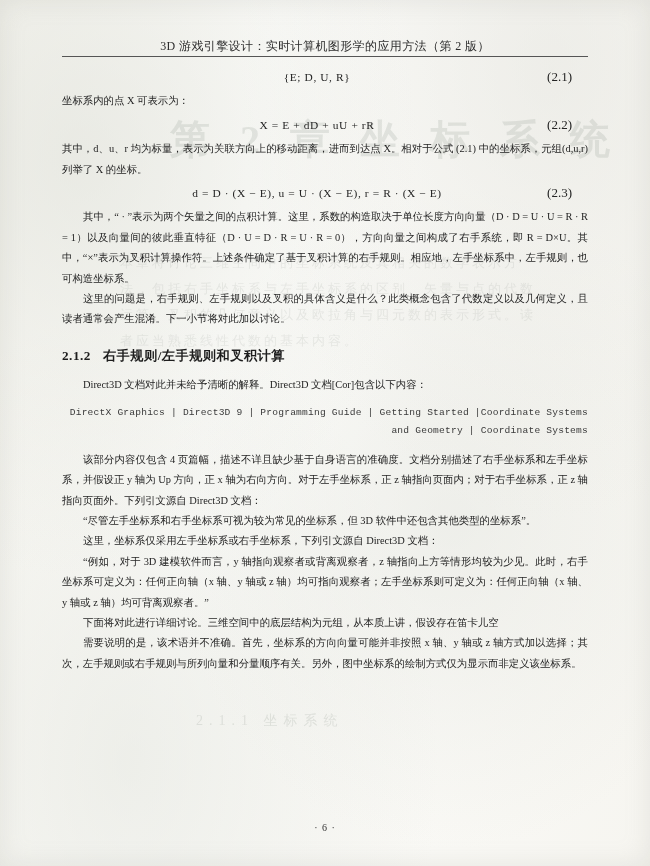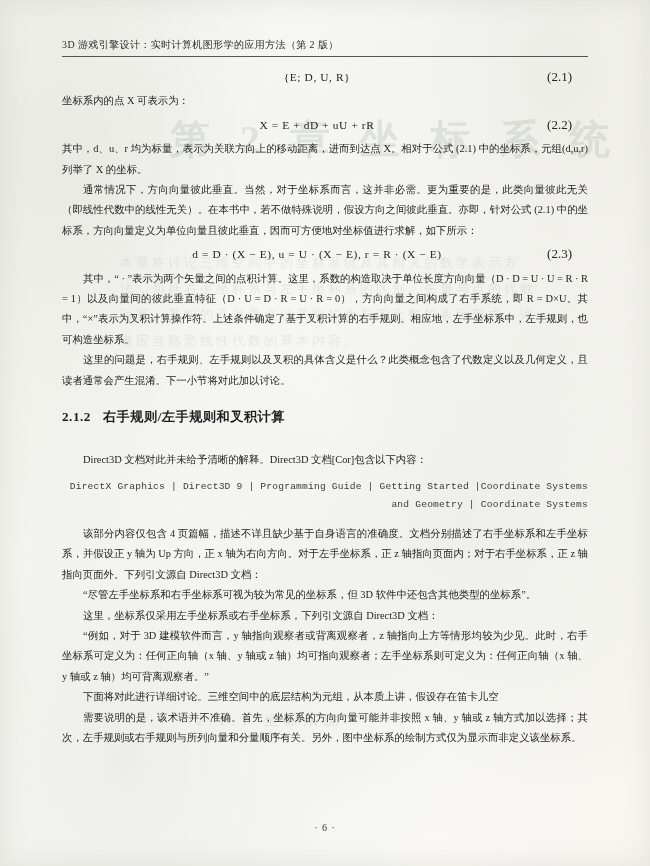--- a/index.html
+++ b/index.html
@@ -77,22 +77,22 @@
     left: 0;
     top: 0;
     width: 650px;
     height: 866px;
   }
   .runhead {
     position: absolute;
     left: 62px;
     top: 38px;
     width: 526px;
-    text-align: left;
-    font-size: 10px;
+    text-align: center;
+    font-size: 12px;
     letter-spacing: 0.4px;
     color: #2c2c2c;
   }
   .runhead-rule {
     position: absolute;
     left: 62px;
     top: 56px;
     width: 526px;
     height: 1px;
     background: #555;
@@ -128,21 +128,21 @@
   .eq-row .num {
     position: absolute;
     right: 0;
     top: 0;
     font-size: 13px;
   }
   .h3 {
     font-size: 13.2px;
     font-weight: bold;
     letter-spacing: 0.5px;
-    margin: 16px 0 22px 0;
+    margin: 16px 0 9px 0;
     color: #1d1d1d;
   }
   .h3 .num { margin-right: 12px; }
   .mono {
     font-family: "Liberation Mono", monospace;
     font-size: 9.6px;
     line-height: 18px;
     letter-spacing: 0.2px;
     color: #3a3a3a;
     margin: 8px 0 10px 0;
@@ -193,21 +193,20 @@
 
       <p>坐标系内的点 X 可表示为：</p>
 
       <div class="eq-row">
         <span class="eq">X = E + dD + uU + rR</span>
         <span class="num">(2.2)</span>
       </div>
 
       <p>其中，d、u、r 均为标量，表示为关联方向上的移动距离，进而到达点 X。相对于公式 (2.1) 中的坐标系，元组(d,u,r)列举了 X 的坐标。</p>
 
-      <p class="ind">通常情况下，方向向量彼此垂直。当然，对于坐标系而言，这并非必需。更为重要的是，此类向量彼此无关（即线性代数中的线性无关）。在本书中，若不做特殊说明，假设方向之间彼此垂直。亦即，针对公式 (2.1) 中的坐标系，方向向量定义为单位向量且彼此垂直，因而可方便地对坐标值进行求解，如下所示：</p>
 
       <div class="eq-row">
         <span class="eq">d = D · (X − E),   u = U · (X − E),   r = R · (X − E)</span>
         <span class="num">(2.3)</span>
       </div>
 
       <p class="ind">其中，“ · ”表示为两个矢量之间的点积计算。这里，系数的构造取决于单位长度方向向量（D · D = U · U = R · R = 1）以及向量间的彼此垂直特征（D · U = D · R = U · R = 0），方向向量之间构成了右手系统，即 R = D×U。其中，“×”表示为叉积计算操作符。上述条件确定了基于叉积计算的右手规则。相应地，左手坐标系中，左手规则，也可构造坐标系。</p>
 
       <p class="ind">这里的问题是，右手规则、左手规则以及叉积的具体含义是什么？此类概念包含了代数定义以及几何定义，且读者通常会产生混淆。下一小节将对此加以讨论。</p>
 

